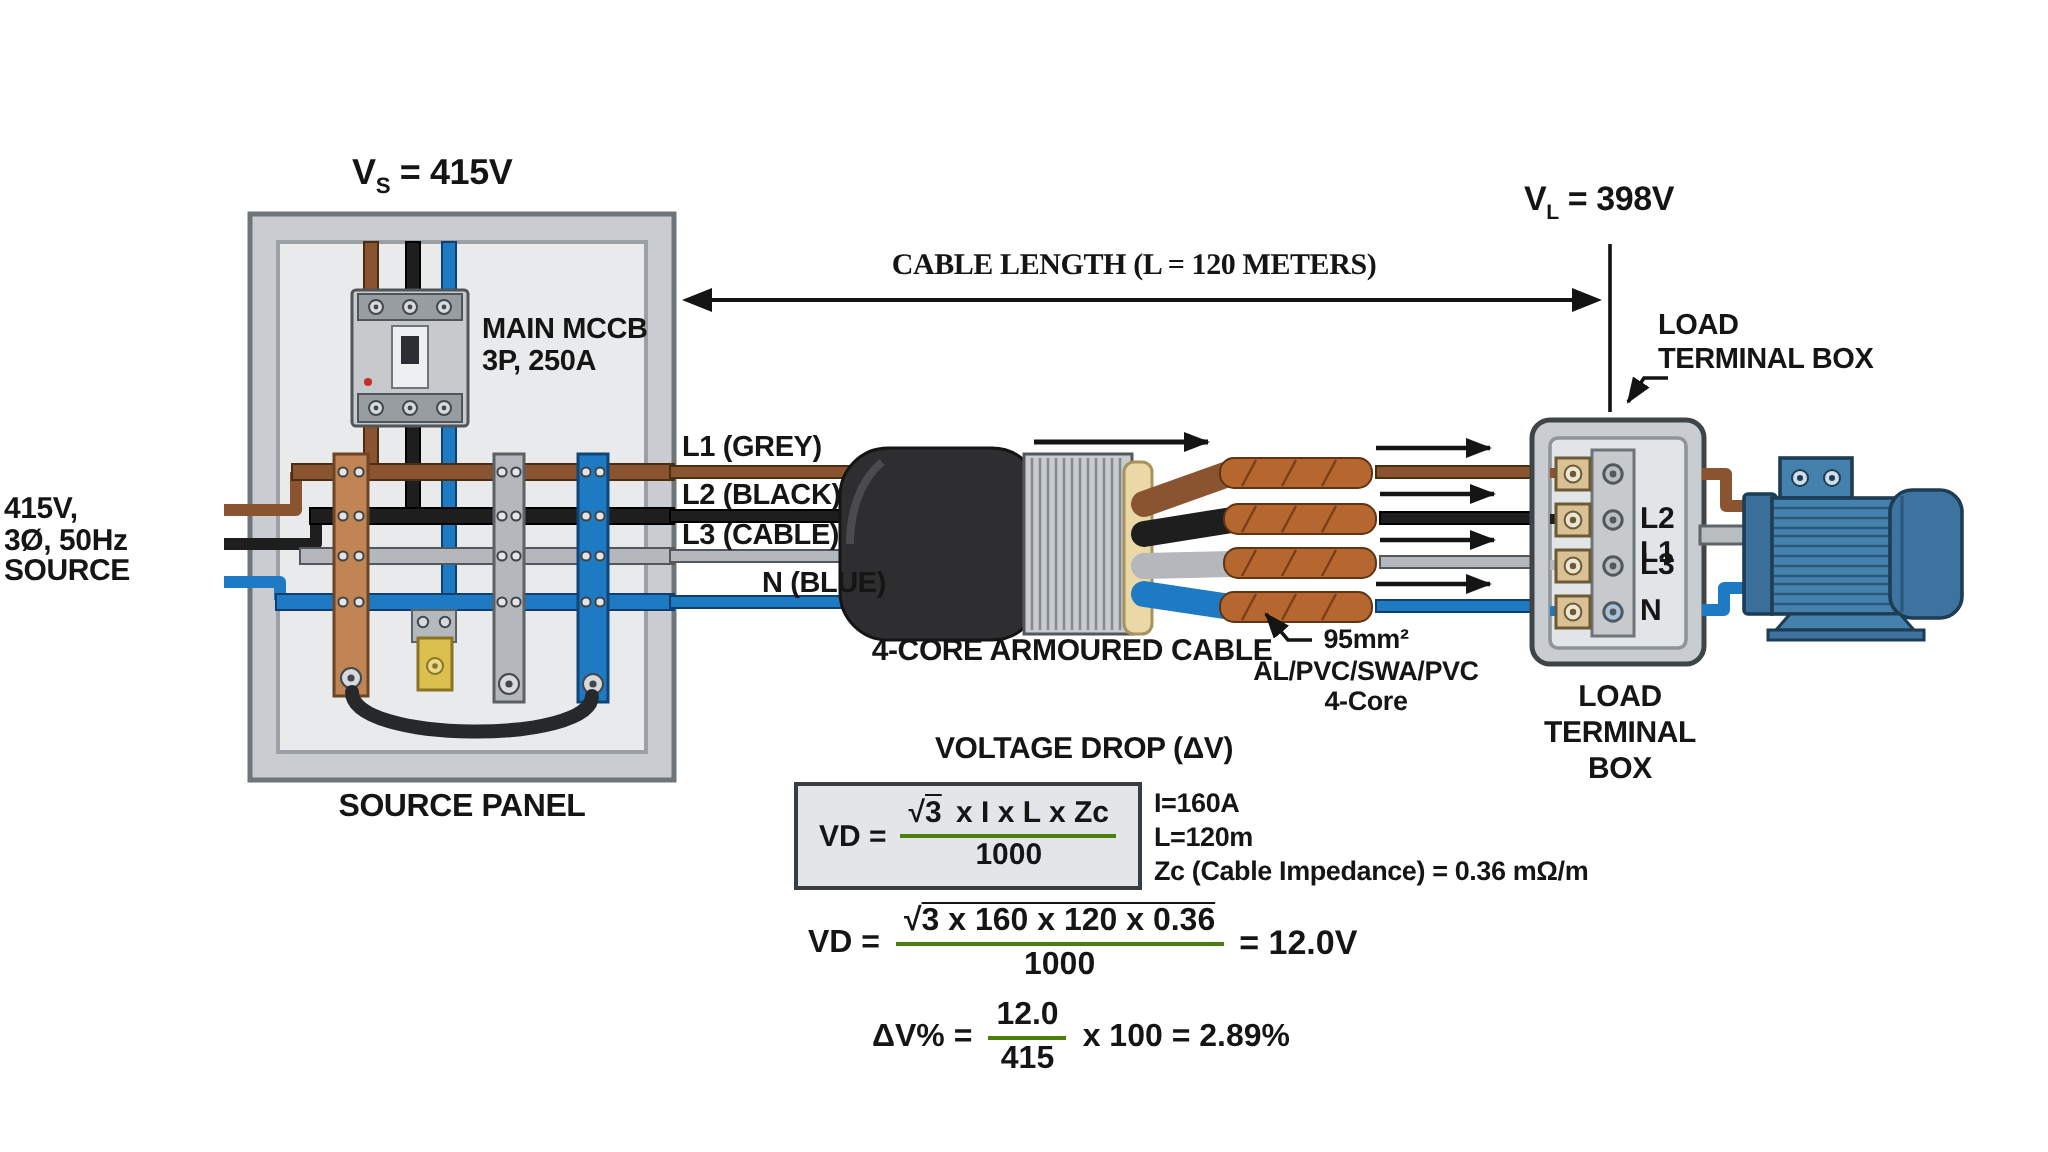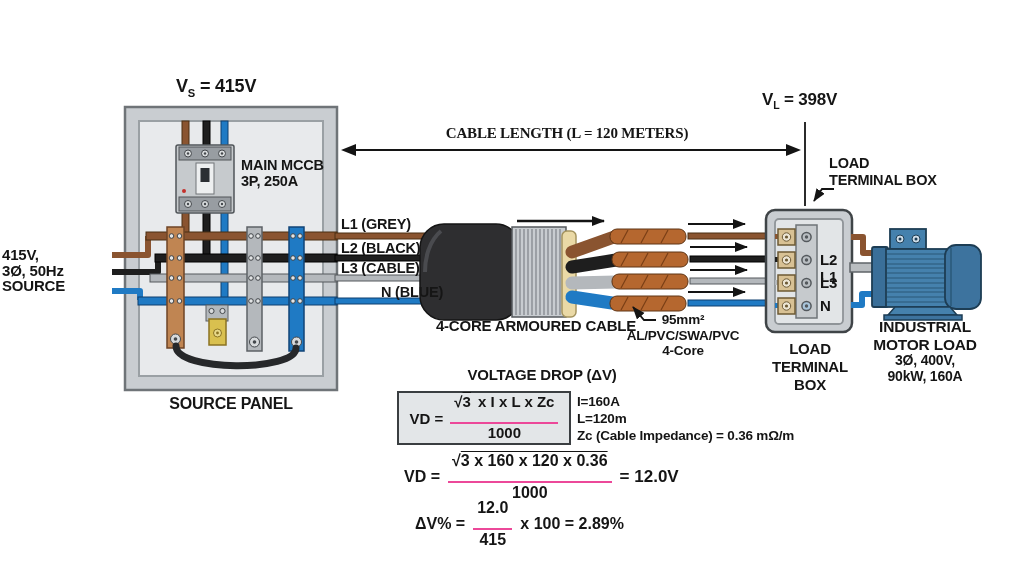--- a/index.html
+++ b/index.html
@@ -4,21 +4,21 @@
 <style>
   html,body{margin:0;padding:0;background:#ffffff;}
   #stage{position:relative;width:1012px;height:576px;background:#ffffff;overflow:hidden;
          font-family:"Liberation Sans","DejaVu Sans",sans-serif;}
   svg{position:absolute;left:0;top:0;}
   .lbl{position:absolute;font-weight:700;color:#151515;white-space:nowrap;letter-spacing:-0.2px;}
   .ctr{text-align:center;}
   .rgt{text-align:left;}
   sub{font-size:0.62em;}
   .frac{display:inline-flex;flex-direction:column;align-items:center;line-height:1.12;}
-  .frac .num{border-bottom:2px solid #ec4899;padding:0 4px 11px;}
+  .frac .num{border-bottom:2px solid #4d7c0f;padding:0 4px 1px;}
   .frac .den{padding-top:1px;}
   .rad{text-decoration:overline;}
   .frow{position:absolute;display:flex;align-items:center;gap:8px;font-weight:700;color:#151515;}
   #formula-box{position:absolute;display:flex;align-items:center;justify-content:center;gap:7px;
                background:#e3e6e8;border:2.5px solid #3a3e41;font-weight:700;color:#151515;}
   
   .f-brown{fill:var(--brown);} .s-brown{stroke:var(--brown);}
   .f-blk{fill:var(--wire_black);} .s-blk{stroke:var(--wire_black);}
   .f-gry{fill:var(--wire_grey);} .s-gry{stroke:var(--wire_grey);}
   .f-blu{fill:var(--wire_blue);} .s-blu{stroke:var(--wire_blue);}
@@ -312,26 +312,20 @@
 <div class="lbl" style="left:820px;top:251px;font-size:15px;"><span>L2</span></div>
 <div class="lbl" style="left:820px;top:274px;font-size:15px;"><span>L3</span></div>
 <div class="lbl" style="left:820px;top:297px;font-size:15px;"><span>N</span></div>
 
 <div class="lbl ctr" style="left:763px;top:340px;width:94px;font-size:15px;line-height:18px;">
   <div>LOAD</div>
   <div>TERMINAL</div>
   <div>BOX</div>
 </div>
 
-<div class="lbl ctr" style="left:860px;top:318px;width:130px;">
-  <div style="font-size:15.5px;line-height:17.5px;">INDUSTRIAL</div>
-  <div style="font-size:15.5px;line-height:17.5px;">MOTOR LOAD</div>
-  <div style="font-size:14px;line-height:15.5px;">3Ø, 400V,</div>
-  <div style="font-size:14px;line-height:15.5px;">90kW, 160A</div>
-</div>
 
 <div class="lbl ctr" style="left:148px;top:395px;width:166px;font-size:16px;">
   <span>SOURCE PANEL</span>
 </div>
 
 <div class="lbl ctr" style="left:428px;top:366px;width:228px;font-size:15px;">
   <span>VOLTAGE DROP (ΔV)</span>
 </div>
 
 <div id="formula-box" style="left:397px;top:391px;width:170px;height:50px;font-size:15px;">
@@ -351,21 +345,21 @@
 
 <div class="frow" style="left:404px;top:452px;font-size:16px;">
   <span>VD =</span>
   <span class="frac">
     <span class="num"><span>√</span><span class="rad">3 x 160 x 120 x 0.36</span></span>
     <span class="den">1000</span>
   </span>
   <span style="font-size:17px;">= 12.0V</span>
 </div>
 
-<div class="frow" style="left:415px;top:499px;font-size:16px;">
+<div class="frow" style="left:436px;top:499px;font-size:16px;">
   <span>ΔV% =</span>
   <span class="frac">
     <span class="num">12.0</span>
     <span class="den">415</span>
   </span>
   <span>x 100 = 2.89%</span>
 </div>
 
 </div>
 

